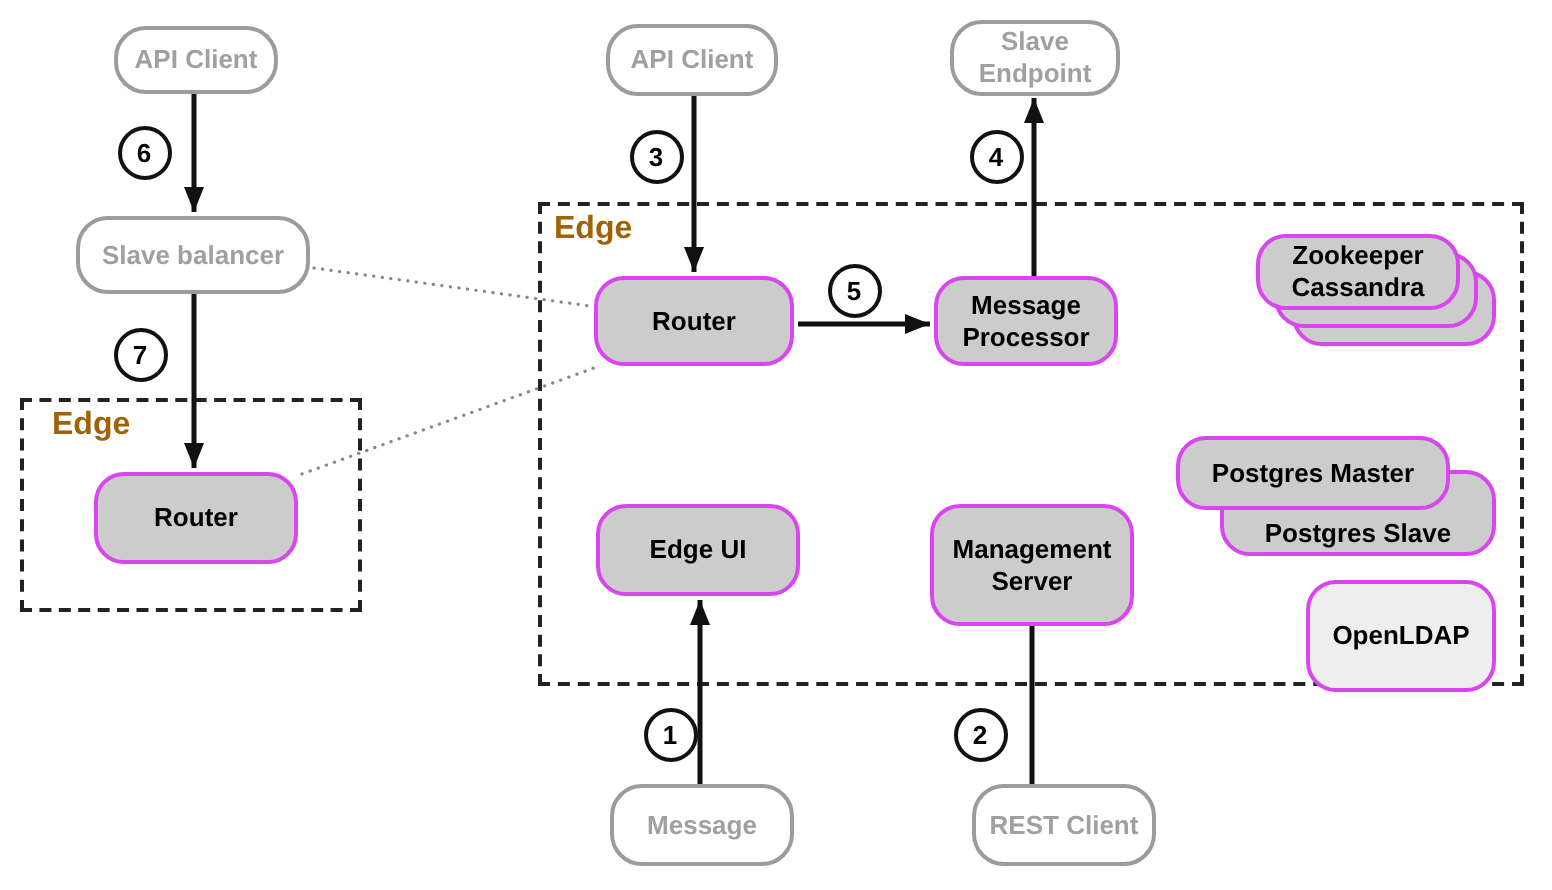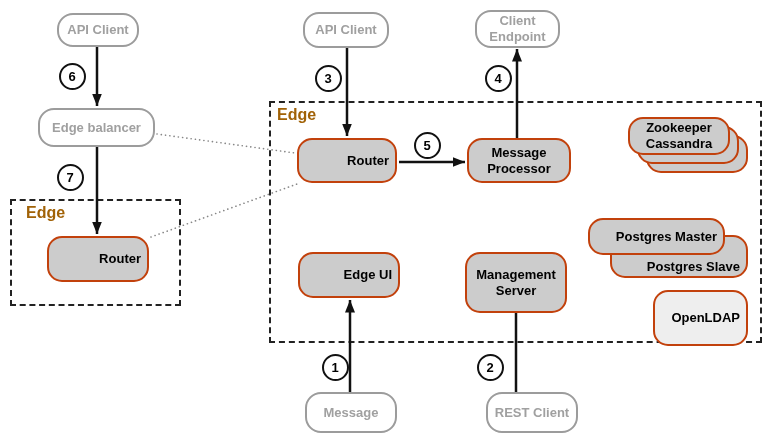--- a/index.html
+++ b/index.html
@@ -11,21 +11,21 @@
     position:absolute;border:2px dashed #222;box-sizing:border-box;background:transparent;
   }
   .group-label{
     position:absolute;font-weight:bold;font-size:16px;color:#a16207;line-height:18px;
   }
   .node{
     position:absolute;display:flex;align-items:center;justify-content:center;
     text-align:center;font-weight:bold;font-size:13px;line-height:16px;
     border-radius:15px;box-sizing:border-box;padding:2px 6px;
   }
-  .comp{background:#cccccc;border:2px solid #c2410c;color:#000;justify-content:flex-end;}
+  .comp{background:#cccccc;border:2px solid #d946ef;color:#000;}
   .light{background:#eeeeee;}
   .client{background:#ffffff;border:2px solid #9c9c9c;color:#a0a0a0;border-radius:16px;}
   .align-bottom{align-items:flex-end;padding-bottom:1px;}
   .badge{
     position:absolute;width:27px;height:27px;border-radius:50%;
     border:2.5px solid #111;background:#fff;box-sizing:border-box;
     display:flex;align-items:center;justify-content:center;
     font-weight:bold;font-size:13px;color:#000;
   }
   svg.overlay{position:absolute;left:0;top:0;pointer-events:none;}
@@ -57,42 +57,42 @@
     <line x1="399" y1="162" x2="465" y2="162" stroke="#111" stroke-width="2.5" marker-end="url(#ah)"></line>
     <line x1="517" y1="138" x2="517" y2="49" stroke="#111" stroke-width="2.5" marker-end="url(#ah)"></line>
     <line x1="350" y1="392" x2="350" y2="300" stroke="#111" stroke-width="2.5" marker-end="url(#ah)"></line>
     <line x1="516" y1="392" x2="516" y2="300" stroke="#111" stroke-width="2.5" marker-end="url(#ah)"></line>
   </svg>
 
   <div class="node client" style="left:57px;top:13px;width:82px;height:34px">
     <span>API Client</span>
   </div>
   <div class="node client" style="left:38px;top:108px;width:117px;height:39px">
-    <span>Edge balancer</span>
+    <span>Slave balancer</span>
   </div>
   <div class="node client" style="left:303px;top:12px;width:86px;height:36px">
     <span>API Client</span>
   </div>
   <div class="node client" style="left:475px;top:10px;width:85px;height:38px">
-    <span>Client Endpoint</span>
+    <span>Slave Endpoint</span>
   </div>
   <div class="node client" style="left:305px;top:392px;width:92px;height:41px">
     <span>Message</span>
   </div>
   <div class="node client" style="left:486px;top:392px;width:92px;height:41px">
     <span>REST Client</span>
   </div>
 
   <div class="node comp" style="left:47px;top:236px;width:102px;height:46px">
     <span>Router</span>
   </div>
   <div class="node comp" style="left:297px;top:138px;width:100px;height:45px">
     <span>Router</span>
   </div>
-  <div class="node comp" style="left:467px;top:138px;width:104px;height:45px">
+  <div class="node comp" style="left:467px;top:138px;width:92px;height:45px">
     <span>Message Processor</span>
   </div>
   <div class="node comp" style="left:298px;top:252px;width:102px;height:46px">
     <span>Edge UI</span>
   </div>
   <div class="node comp" style="left:465px;top:252px;width:102px;height:61px">
     <span>Management Server</span>
   </div>
 
   <div class="node comp" style="left:646px;top:135px;width:102px;height:38px"></div>

